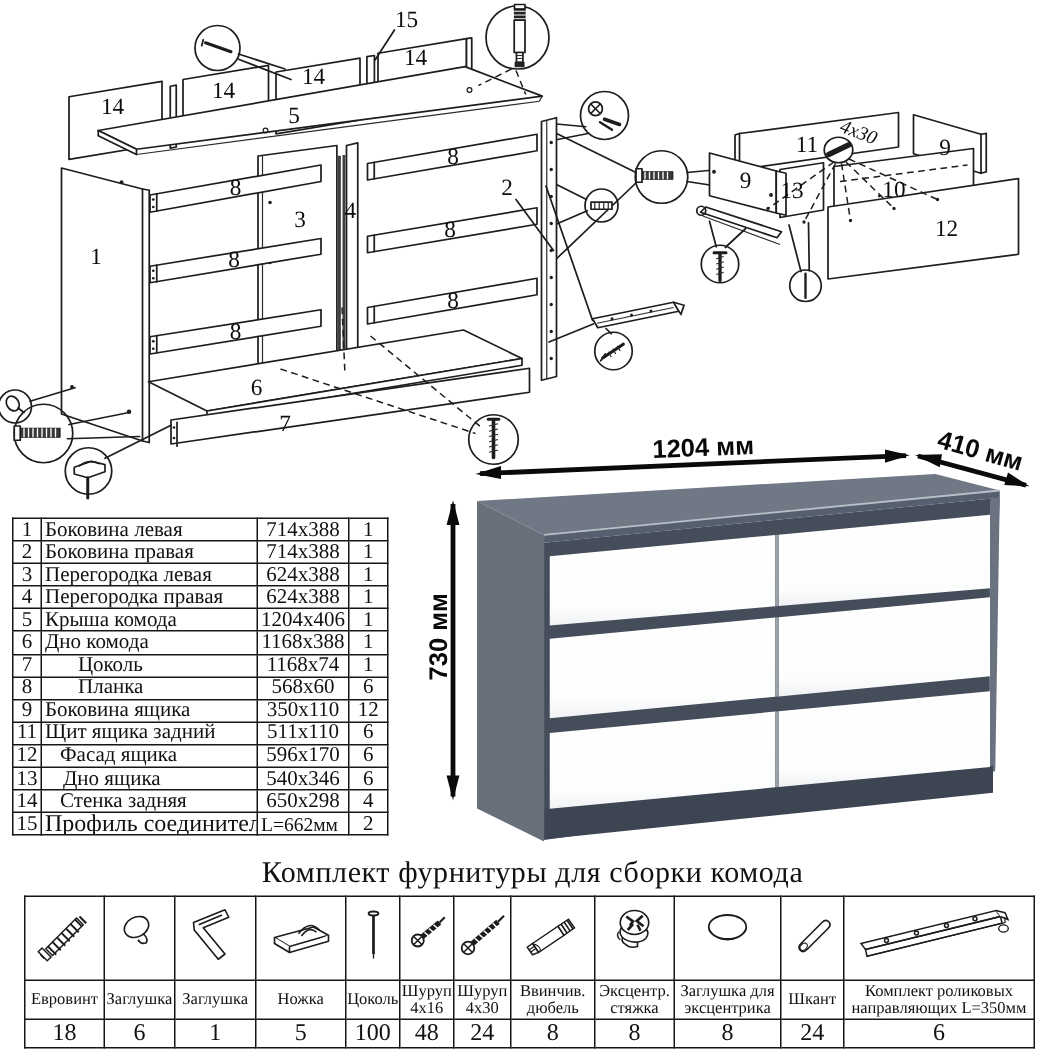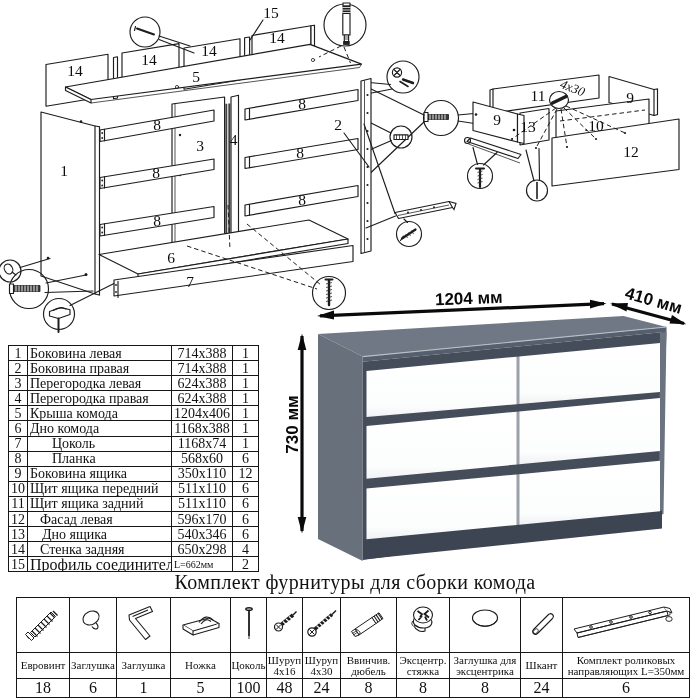--- a/index.html
+++ b/index.html
@@ -347,53 +347,47 @@
         <td class="c">568х60</td>
         <td class="c">6</td>
       </tr>
 <tr>
         <td class="c">9</td>
         <td class="n">Боковина ящика</td>
         <td class="c">350х110</td>
         <td class="c">12</td>
       </tr>
 <tr>
-        <td class="c">10</td>
-        <td class="n">Щит ящика передний</td>
-        <td class="c">511х110</td>
-        <td class="c">6</td>
-      </tr>
-<tr>
         <td class="c">11</td>
         <td class="n">Щит ящика задний</td>
         <td class="c">511х110</td>
         <td class="c">6</td>
       </tr>
 <tr>
         <td class="c">12</td>
-        <td class="n" style="padding-left:12px">Фасад левая</td>
+        <td class="n" style="padding-left:12px">Фасад ящика</td>
         <td class="c">596х170</td>
         <td class="c">6</td>
       </tr>
 <tr>
         <td class="c">13</td>
         <td class="n" style="padding-left:14px">Дно ящика</td>
         <td class="c">540х346</td>
         <td class="c">6</td>
       </tr>
 <tr>
         <td class="c">14</td>
         <td class="n" style="padding-left:12px">Стенка задняя</td>
         <td class="c">650х298</td>
         <td class="c">4</td>
       </tr>
 <tr>
         <td class="c">15</td>
         <td class="n" style="font-size:16px">Профиль соединительный</td>
-        <td style="padding-left:2px;font-size:10px">L=662мм</td>
+        <td style="padding-left:2px;font-size:13px">L=662мм</td>
         <td class="c">2</td>
       </tr>
 </tbody>
   </table>
 <table class="hw">
 <colgroup>
       <col style="width:53px">
       <col style="width:47px">
       <col style="width:54px">
       <col style="width:60px">

